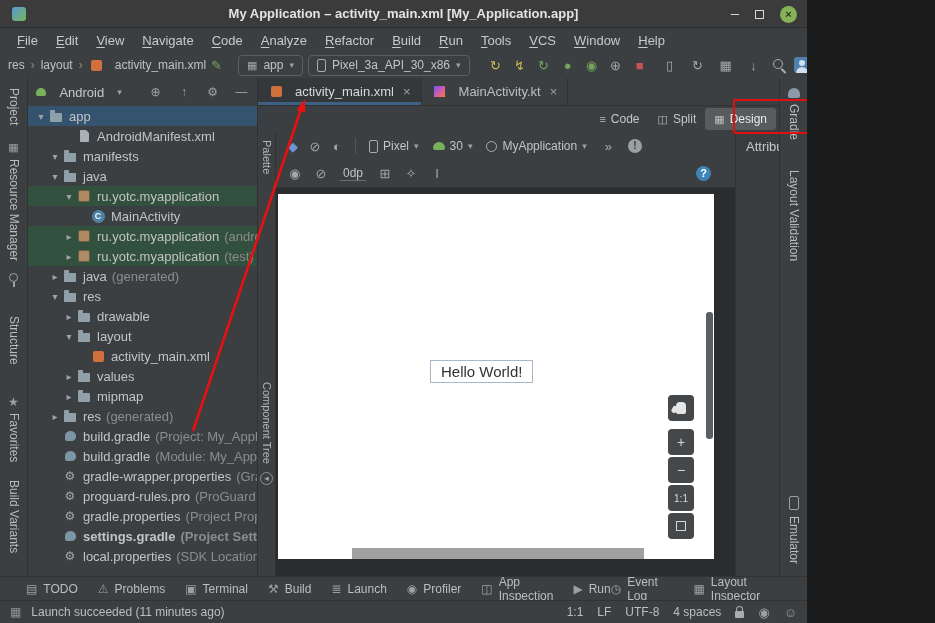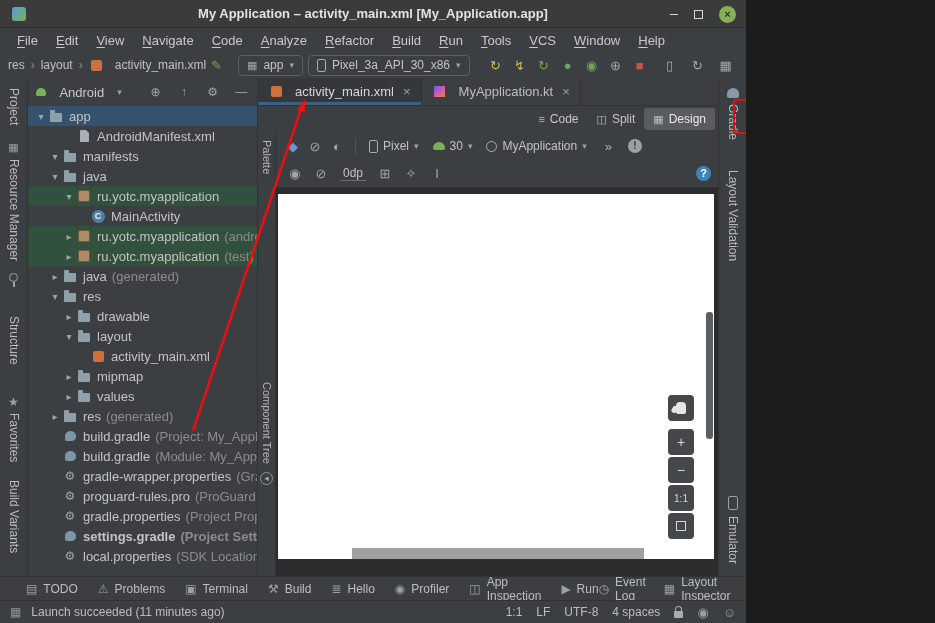--- a/index.html
+++ b/index.html
@@ -1,17 +1,17 @@
 <!DOCTYPE html>
 <html><head>
 <meta charset="utf-8">
 <style>
   *{box-sizing:border-box;margin:0;padding:0}
   body{background:#1c1c1c;font-family:"Liberation Sans",sans-serif}
-  .app{position:relative;width:746px;height:623px;background:#3c3f41;overflow:hidden;color:#bdbdbd;font-size:13px}
+  .app{position:relative;width:807px;height:623px;background:#3c3f41;overflow:hidden;color:#bdbdbd;font-size:13px}
 
   
   .titlebar{position:absolute;left:0;top:0;width:100%;height:28px;background:#3b3b3b;border-bottom:1px solid #2e2e2e}
   .win-icon{position:absolute;left:12px;top:7px;width:14px;height:14px;border-radius:3px;background:linear-gradient(135deg,#5a9bd5,#77b25a)}
   .win-title{position:absolute;left:100px;right:100px;top:0;line-height:27px;text-align:center;font-size:13px;font-weight:bold;color:#e3e3e3;white-space:nowrap;overflow:hidden}
   .win-controls{position:absolute;right:10px;top:0;height:28px;display:flex;align-items:center;gap:16px}
   .win-min{color:#d5d5d5;font-size:15px;line-height:1;margin-top:-4px}
   .win-max{width:9px;height:9px;border:1.5px solid #d5d5d5}
   .win-close{width:17px;height:17px;border-radius:50%;background:#87b158;color:#2a3a1c;font-size:11px;line-height:16px;text-align:center;font-weight:bold}
 
@@ -323,27 +323,27 @@
   </div>
           <div class="tree-row" style="padding-left: 48px;">
     <span class="chev st-leaf"></span>
     <span class="ticon icon-xml"></span>
     <span class="tlabel">activity_main.xml</span>
     <span class="tsuffix"></span>
   </div>
           <div class="tree-row" style="padding-left: 34px;">
     <span class="chev st-collapsed"></span>
     <span class="ticon icon-folder"></span>
+    <span class="tlabel">values</span>
+    <span class="tsuffix"></span>
+  </div>
+          <div class="tree-row" style="padding-left: 34px;">
+    <span class="chev st-collapsed"></span>
+    <span class="ticon icon-folder"></span>
     <span class="tlabel">mipmap</span>
-    <span class="tsuffix"></span>
-  </div>
-          <div class="tree-row" style="padding-left: 34px;">
-    <span class="chev st-collapsed"></span>
-    <span class="ticon icon-folder"></span>
-    <span class="tlabel">values</span>
     <span class="tsuffix"></span>
   </div>
           <div class="tree-row" style="padding-left: 20px;">
     <span class="chev st-collapsed"></span>
     <span class="ticon icon-folder"></span>
     <span class="tlabel">res</span>
     <span class="tsuffix">(generated)</span>
   </div>
           <div class="tree-row" style="padding-left: 20px;">
     <span class="chev st-leaf"></span>
@@ -392,21 +392,21 @@
 
     <div class="editor">
       <div class="tabs-bar">
           <div class="tab tab-selected">
     <span class="ticon icon-xml"></span>
     <span>activity_main.xml</span>
     <span class="tab-close">×</span>
   </div>
           <div class="tab">
     <span class="ticon icon-kotlin"></span>
-    <span>MyApplication.kt</span>
+    <span>MainActivity.kt</span>
     <span class="tab-close">×</span>
   </div>
         </div>
 
       <div class="design-editor">
         <div class="mode-bar">
             <div class="mode-btn">
     <span class="mode-ic">≡</span>
     <span>Code</span>
   </div>
@@ -465,20 +465,21 @@
             <span style="display:flex;gap:8px">
                 <span class="dt-ic c-gray">⊞</span>
                 <span class="dt-ic c-gray">✧</span>
                 <span class="dt-ic c-gray">I</span>
               </span>
             <span class="help-ic">?</span>
           </div>
 
           <div class="canvas">
             <div class="phone">
+              <div class="hello">Hello World!</div>
               <div class="nav-pill"></div>
             </div>
             <div class="v-scroll"></div>
             <div class="zoom-stack">
               <div class="zoom-btn pan-btn">
                   <span class="hand-ic"></span>
                 </div>
               <div class="zoom-btn">+</div>
               <div class="zoom-btn">−</div>
               <div class="zoom-btn zoom-small">1:1</div>
@@ -524,21 +525,21 @@
         <div class="bb-item">
     <span class="bb-ic">▣</span>
     <span>Terminal</span>
   </div>
         <div class="bb-item">
     <span class="bb-ic">⚒</span>
     <span>Build</span>
   </div>
         <div class="bb-item">
     <span class="bb-ic">≣</span>
-    <span>Hello</span>
+    <span>Launch</span>
   </div>
         <div class="bb-item">
     <span class="bb-ic">◉</span>
     <span>Profiler</span>
   </div>
         <div class="bb-item">
     <span class="bb-ic">◫</span>
     <span>App Inspection</span>
   </div>
         <div class="bb-item">

